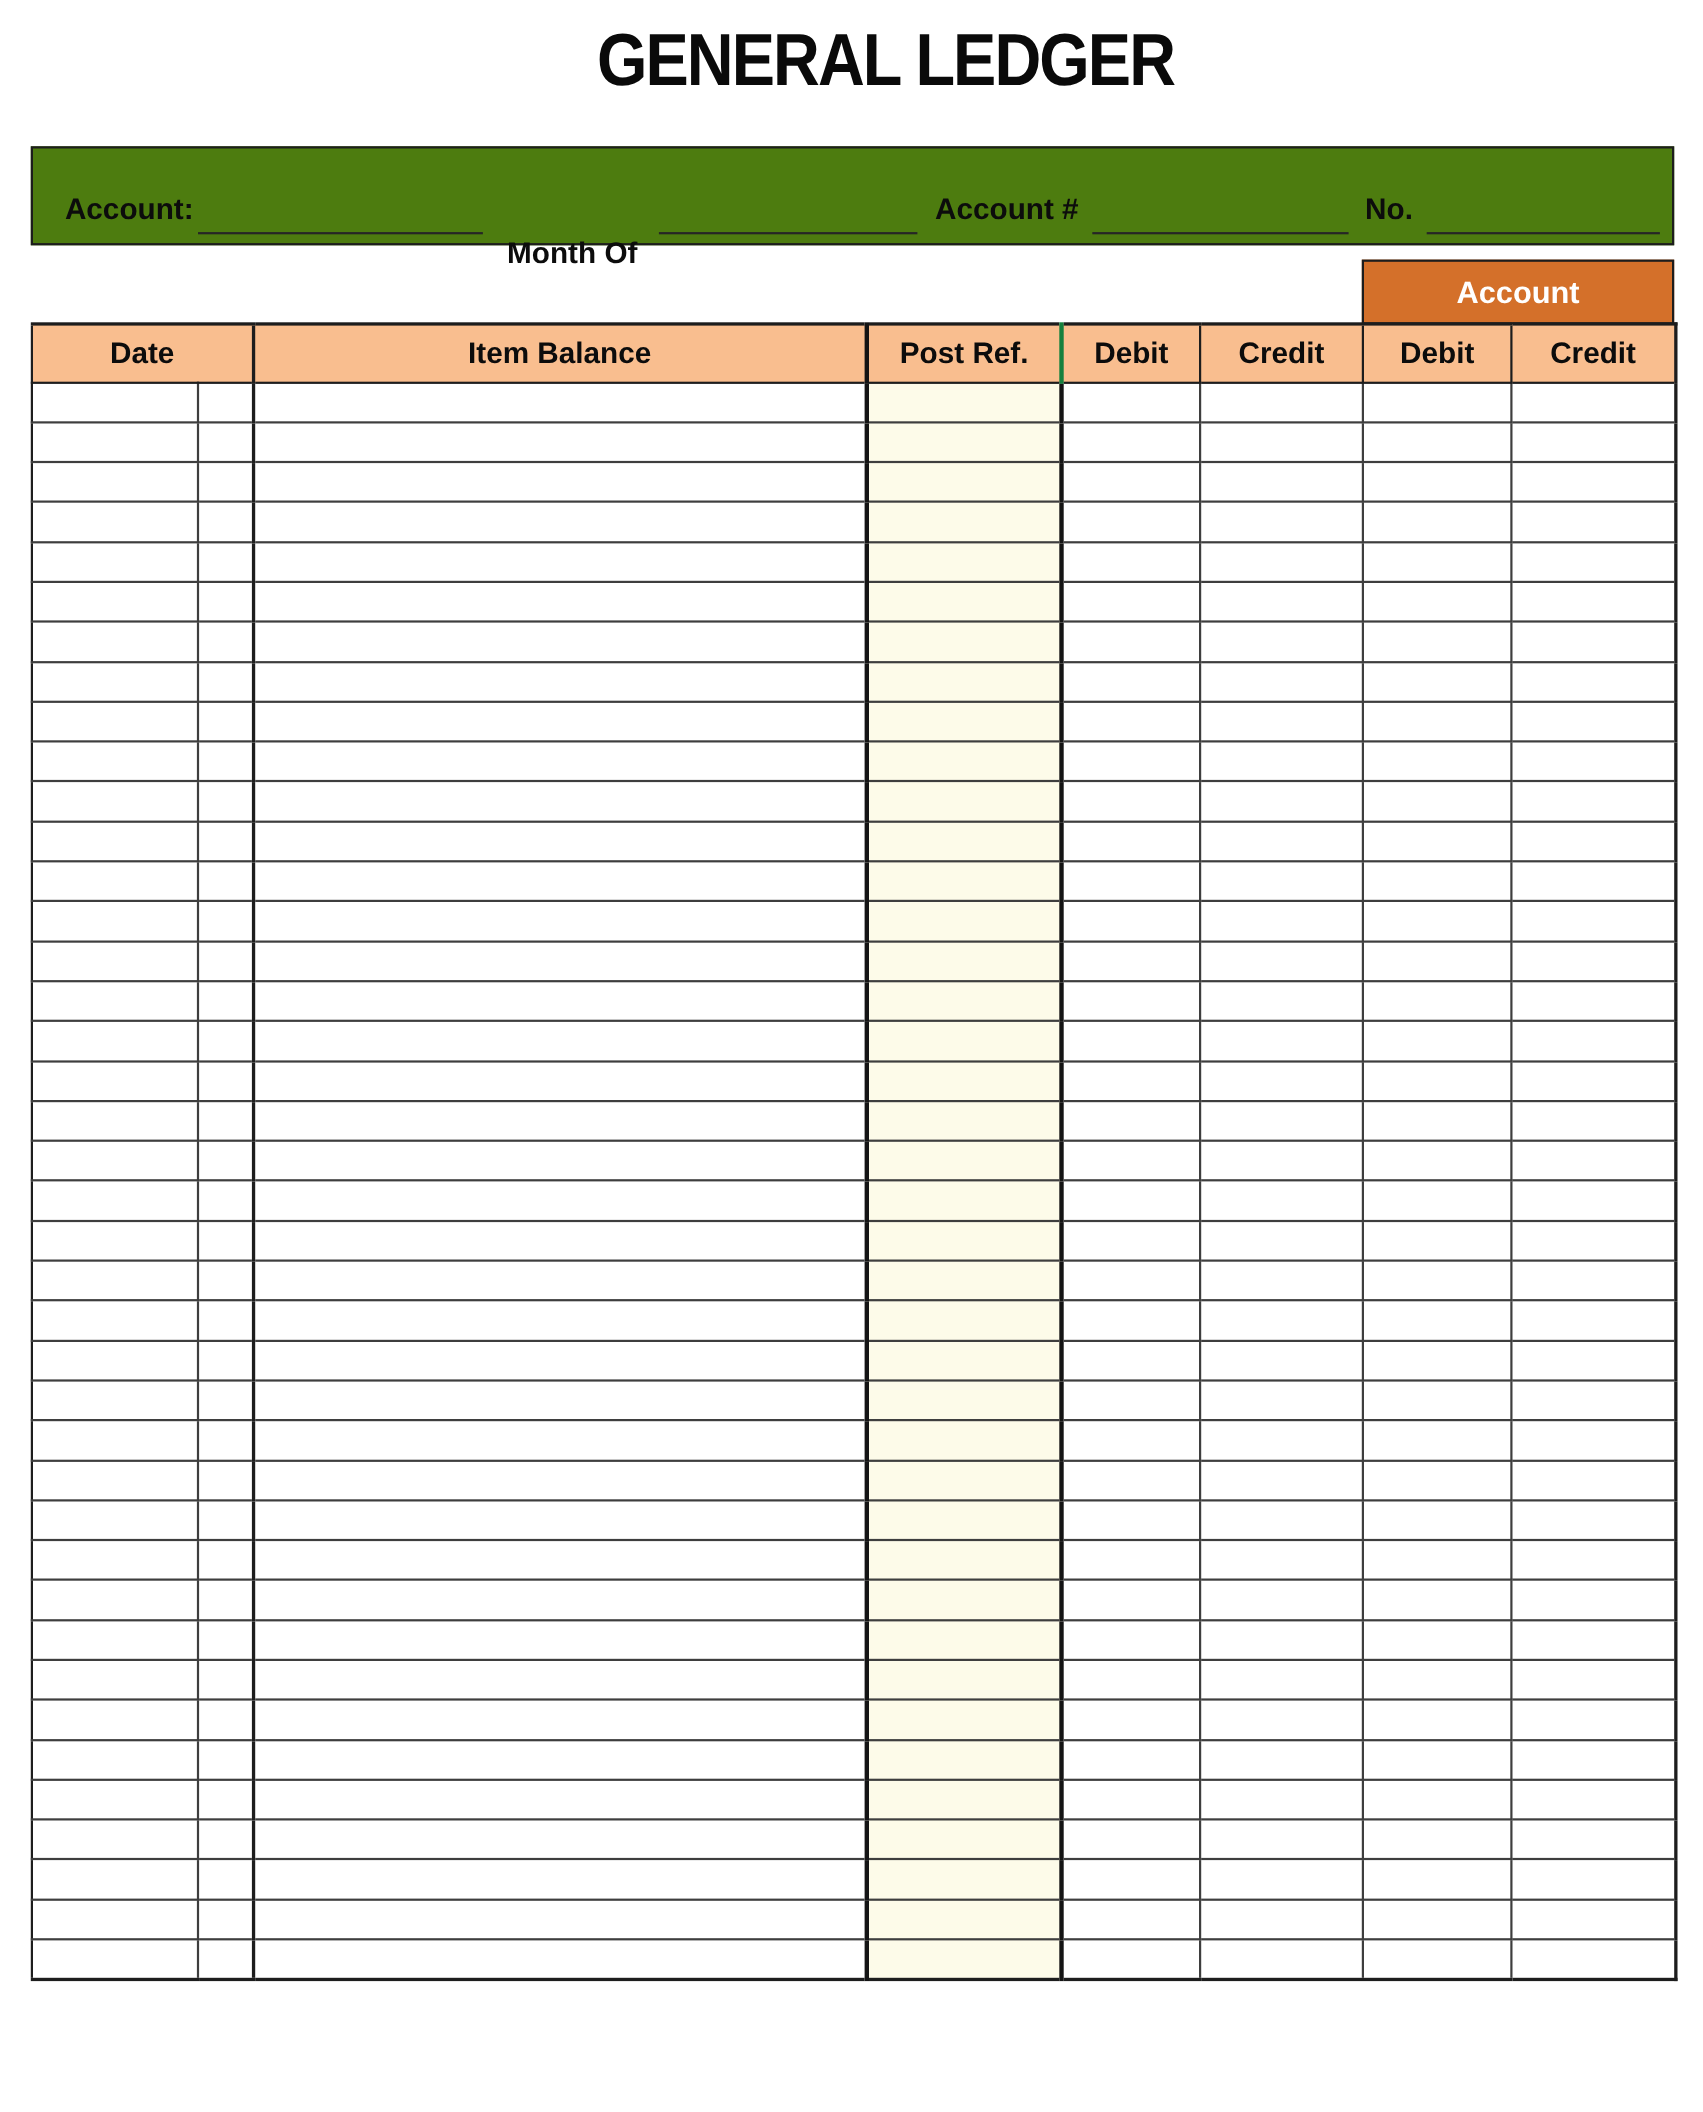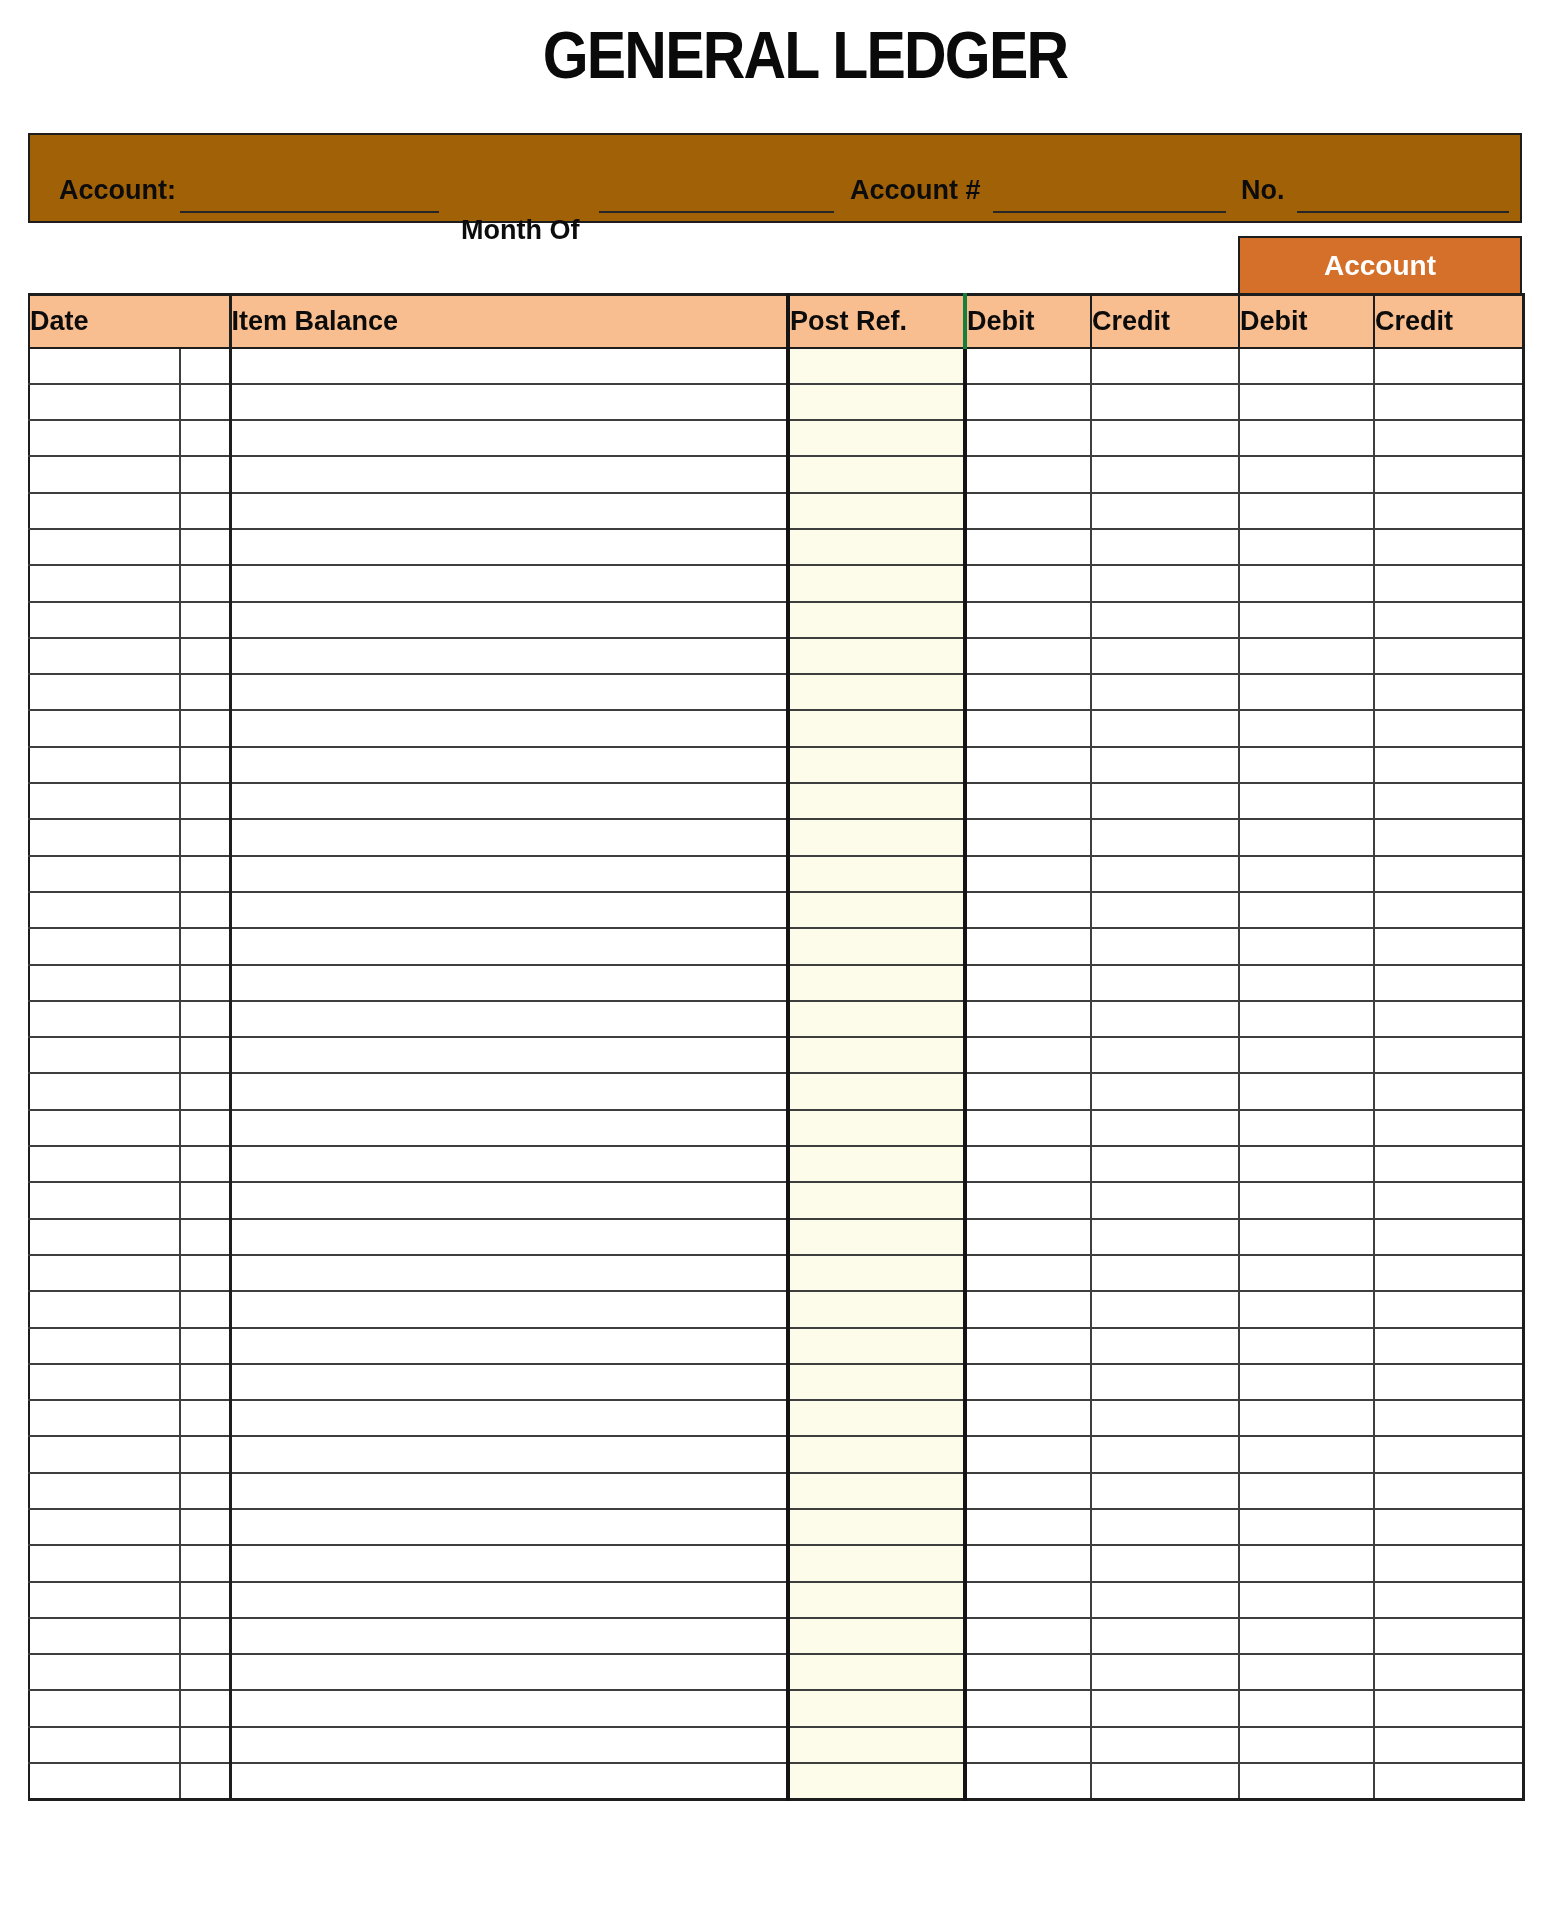--- a/index.html
+++ b/index.html
@@ -37,21 +37,21 @@
     white-space:nowrap;
   }
   
   .account-box{
     position:absolute;
     left:28px;
     top:133px;
     width:1494px;
     height:90px;
     border:2px solid var(--frame);
-    background:#a16207;
+    background:#4d7c0f;
   }
   .af-label{
     position:absolute;
     top:40px;
     font-size:27px;
     font-weight:bold;
     color:#0c0c0c;
     white-space:nowrap;
   }
   .af-line{
@@ -94,21 +94,21 @@
     table-layout:fixed;
   }
   .ledger th{
     background:var(--peach);
     border:2px solid var(--frame);
     border-top:3px solid var(--frame);
     height:53px;
     font-size:27px;
     font-weight:bold;
     color:#0c0c0c;
-    text-align:left;
+    text-align:center;
     vertical-align:middle;
   }
   .ledger th.h-item{border-left:3px solid var(--frame);}
   .ledger th.h-postref{border-left:4px solid #141414;border-right:4px solid #15803d;}
   .ledger th.h-balcredit{border-right:3px solid var(--frame);}
   .ledger td{
     border:2px solid var(--grid);
     height:36.3px;
     background:#ffffff;
   }

